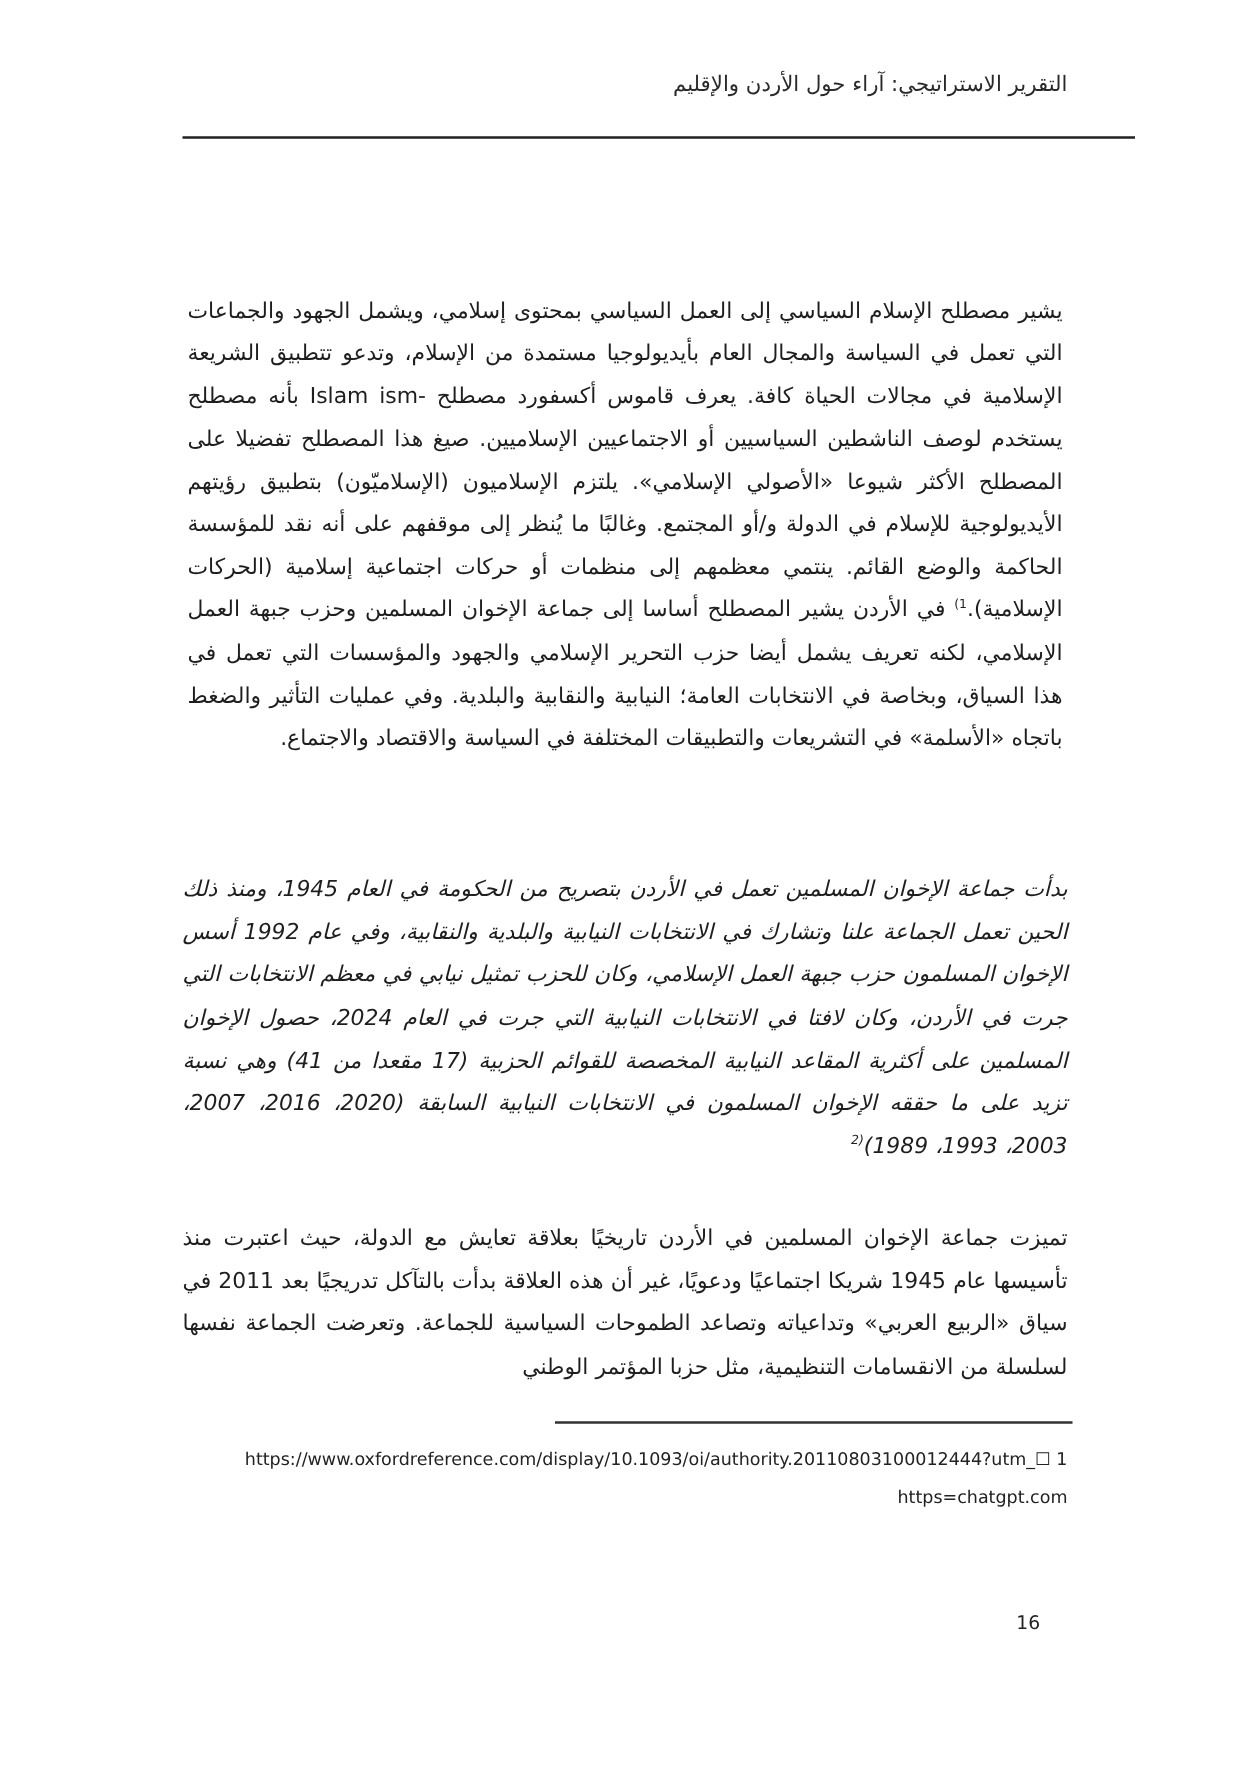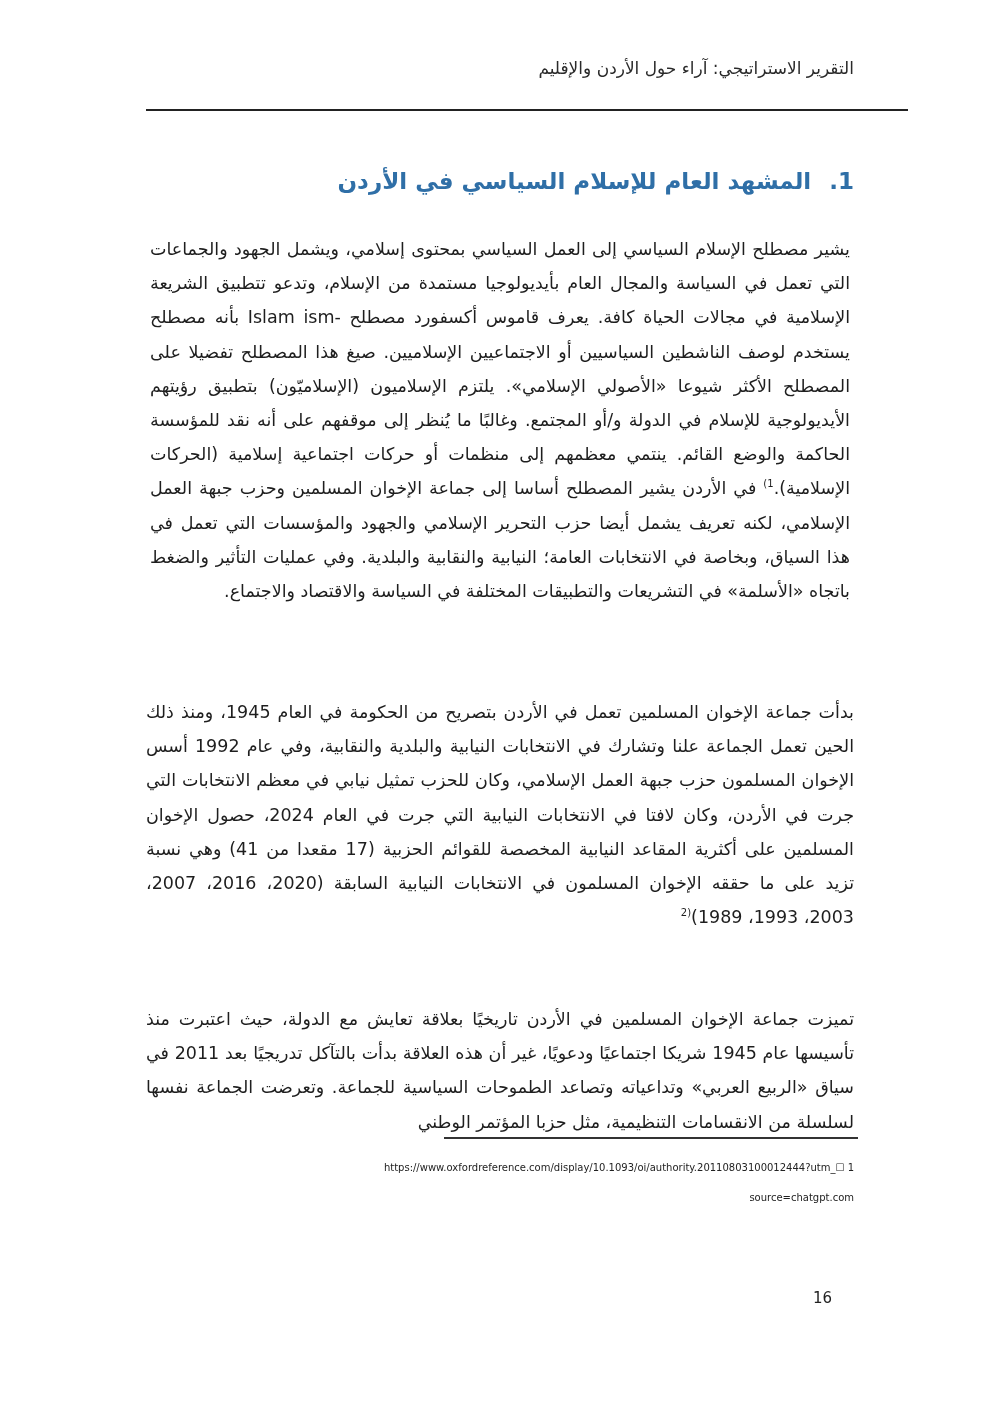--- a/index.html
+++ b/index.html
@@ -9,53 +9,50 @@
     .running-header { position: absolute; top: 58px; right: 150px; left: 146px; direction: rtl; text-align: right;
                       font-size: 17px; color: #2a2a2a; }
     .header-rule { position: absolute; top: 109px; left: 146px; right: 96px; height: 0; border-top: 2px solid #222; }
     .heading { position: absolute; top: 168px; right: 150px; left: 146px; direction: rtl; text-align: right;
                font-size: 23px; font-weight: bold; color: #2f6fa7; }
     .heading .num { margin-left: 18px; }
     .para { position: absolute; left: 146px; right: 150px; direction: rtl; text-align: justify; text-align-last: right;
             font-size: 17.5px; line-height: 34.2px; color: #1e1e1e; }
     .p1 { top: 228px; }
     .p2 { top: 695px; }
-    .p3 { top: 1002px; }
+    .p3 { top: 974px; }
     sup { font-size: 10px; line-height: 0; }
     .fn-rule { position: absolute; top: 1137px; left: 444px; width: 414px; border-top: 2px solid #333; }
-    .fn { position: absolute; left: 170px; right: 150px; font-size: 10px; color: #222; }
+    .fn { position: absolute; left: 170px; right: 150px; font-size: 14px; color: #222; }
     .fn1 { top: 1153px; direction: ltr; text-align: right; line-height: 30px; }
     .fn2 { top: 1203px; direction: rtl; text-align: right; line-height: 20px; }
     .page-number { position: absolute; top: 1289px; left: 813px; font-size: 15px; color: #222; }
   </style>
 </head>
 <body>
 
 <div class="page">
   <div class="running-header">التقرير الاستراتيجي: آراء حول الأردن والإقليم</div>
   <div class="header-rule"></div>
 
-  <h2 class="heading" style="margin:0;">
-    <span class="num">1.</span><span>المشهد العام للإسلام السياسي في الأردن</span>
-  </h2>
 
   <p class="para p1" style="margin:4px;">
     <span>يشير مصطلح الإسلام السياسي إلى العمل السياسي بمحتوى إسلامي، ويشمل الجهود والجماعات التي تعمل في السياسة والمجال العام بأيديولوجيا مستمدة من الإسلام، وتدعو تتطبيق الشريعة الإسلامية في مجالات الحياة كافة. يعرف قاموس أكسفورد مصطلح -Islam ism بأنه مصطلح يستخدم لوصف الناشطين السياسيين أو الاجتماعيين الإسلاميين. صيغ هذا المصطلح تفضيلا على المصطلح الأكثر شيوعا «الأصولي الإسلامي». يلتزم الإسلاميون (الإسلاميّون) بتطبيق رؤيتهم الأيديولوجية للإسلام في الدولة و/أو المجتمع. وغالبًا ما يُنظر إلى موقفهم على أنه نقد للمؤسسة الحاكمة والوضع القائم. ينتمي معظمهم إلى منظمات أو حركات اجتماعية إسلامية (الحركات الإسلامية).</span><sup>1)</sup><span> في الأردن يشير المصطلح أساسا إلى جماعة الإخوان المسلمين وحزب جبهة العمل الإسلامي، لكنه تعريف يشمل أيضا حزب التحرير الإسلامي والجهود والمؤسسات التي تعمل في هذا السياق، وبخاصة في الانتخابات العامة؛ النيابية والنقابية والبلدية. وفي عمليات التأثير والضغط باتجاه «الأسلمة» في التشريعات والتطبيقات المختلفة في السياسة والاقتصاد والاجتماع.</span>
   </p>
 
-  <p class="para p2" style="margin:0;">
+  <p class="para p2" style="margin:0;font-style:italic;">
     <span>بدأت جماعة الإخوان المسلمين تعمل في الأردن بتصريح من الحكومة في العام 1945، ومنذ ذلك الحين تعمل الجماعة علنا وتشارك في الانتخابات النيابية والبلدية والنقابية، وفي عام 1992 أسس الإخوان المسلمون حزب جبهة العمل الإسلامي، وكان للحزب تمثيل نيابي في معظم الانتخابات التي جرت في الأردن، وكان لافتا في الانتخابات النيابية التي جرت في العام 2024، حصول الإخوان المسلمين على أكثرية المقاعد النيابية المخصصة للقوائم الحزبية (17 مقعدا من 41) وهي نسبة تزيد على ما حققه الإخوان المسلمون في الانتخابات النيابية السابقة (2020، 2016، 2007، 2003، 1993، 1989)</span><sup>(2</sup>
   </p>
 
   <p class="para p3" style="margin:0;">
     <span>تميزت جماعة الإخوان المسلمين في الأردن تاريخيًا بعلاقة تعايش مع الدولة، حيث اعتبرت منذ تأسيسها عام 1945 شريكا اجتماعيًا ودعويًا، غير أن هذه العلاقة بدأت بالتآكل تدريجيًا بعد 2011 في سياق «الربيع العربي» وتداعياته وتصاعد الطموحات السياسية للجماعة. وتعرضت الجماعة نفسها لسلسلة من الانقسامات التنظيمية، مثل حزبا المؤتمر الوطني</span>
   </p>
 
   <div class="fn-rule"></div>
 
   <div class="fn fn1">
     <div>https://www.oxfordreference.com/display/10.1093/oi/authority.20110803100012444?utm_☐ 1</div>
-    <div>source=chatgpt.com</div>
+    <div>https=chatgpt.com</div>
   </div>
 
 
   <div class="page-number">16</div>
 </div>
 
 </body></html>

